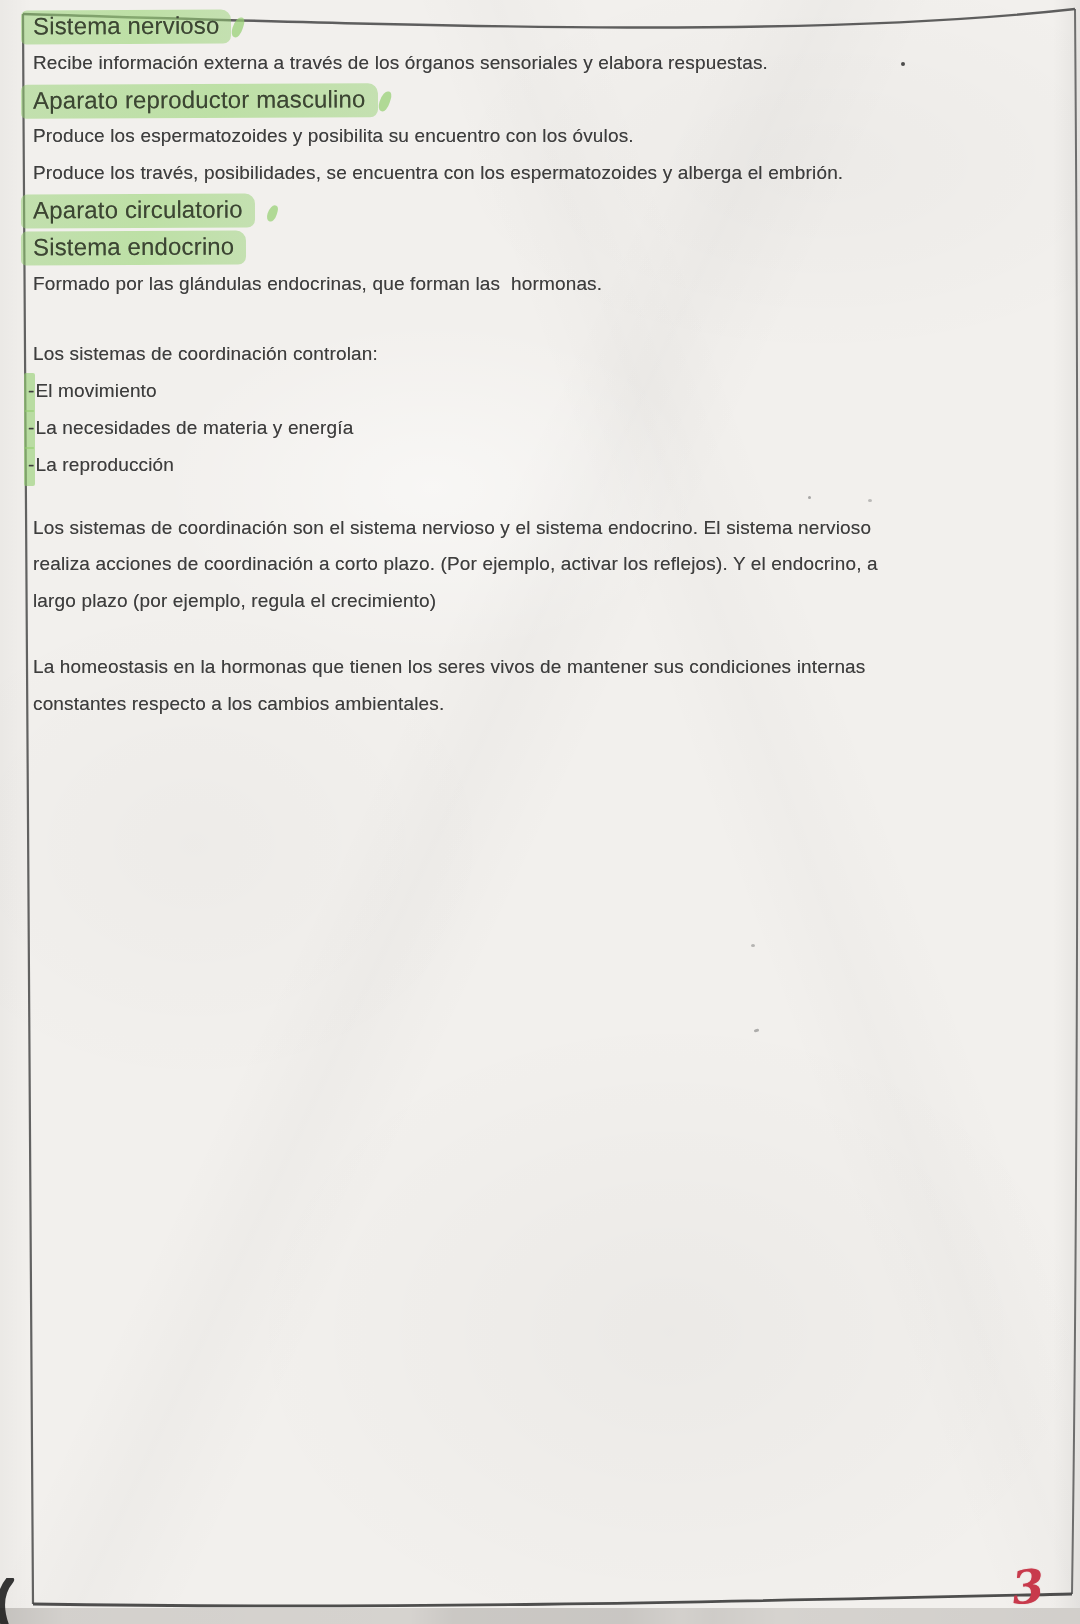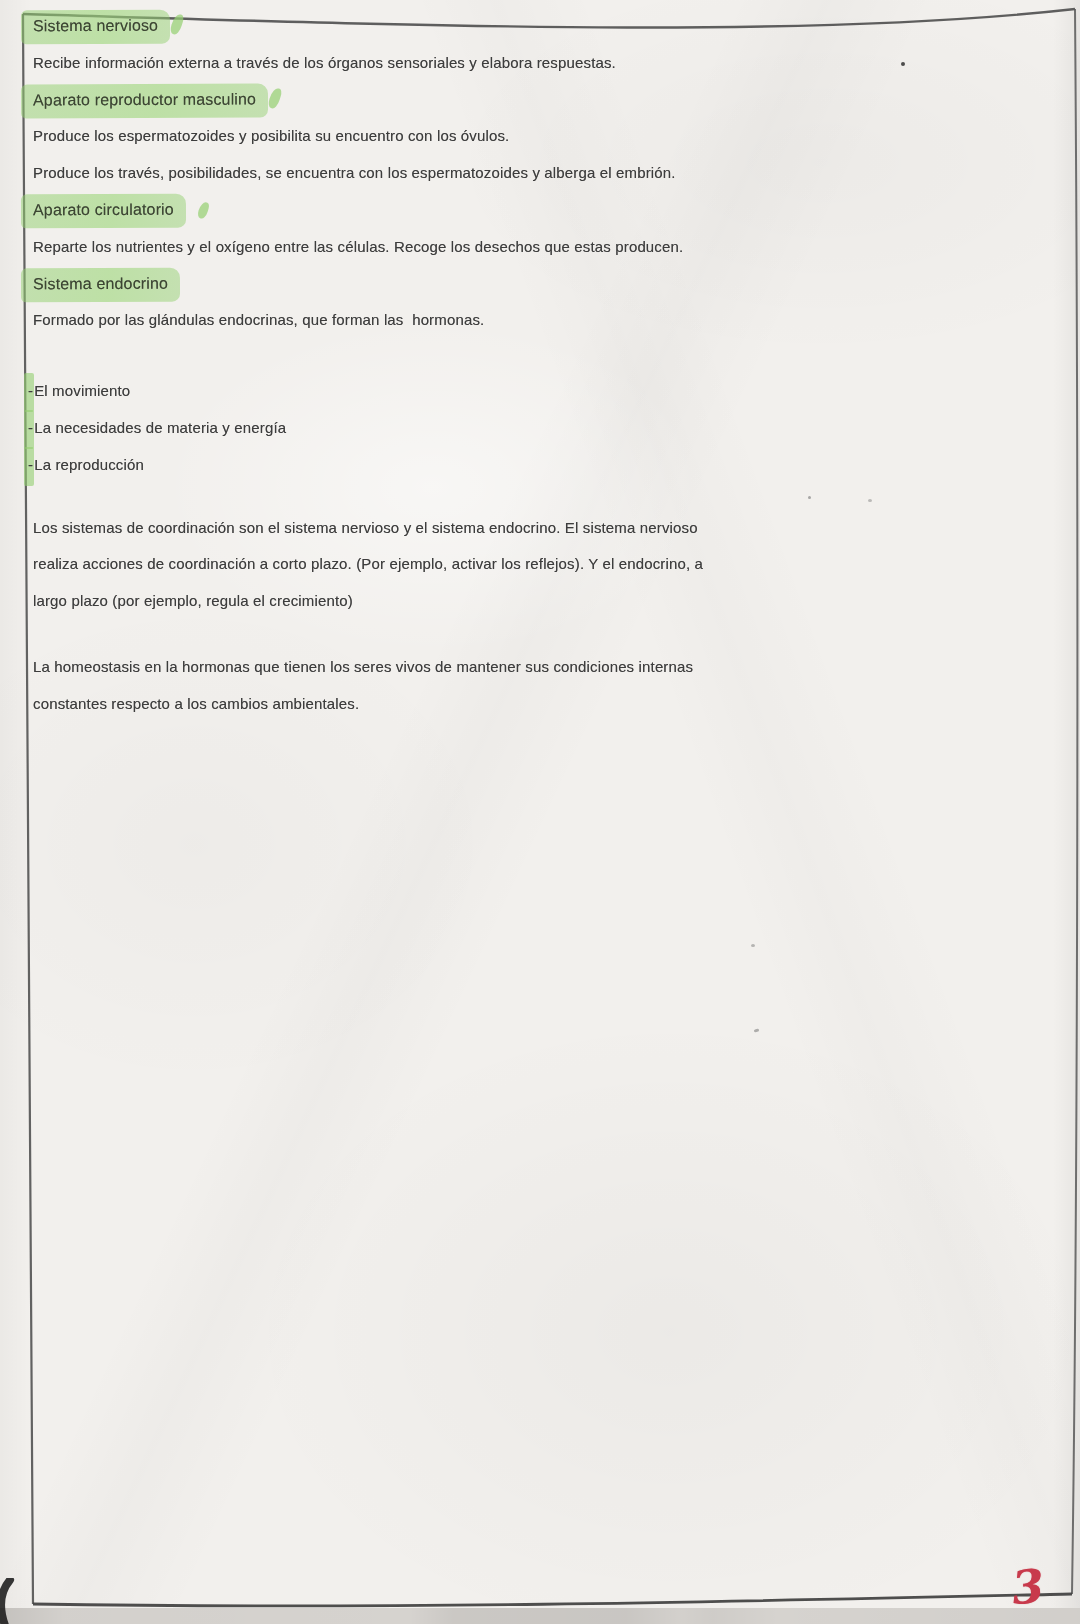--- a/index.html
+++ b/index.html
@@ -33,26 +33,26 @@
   }
   .content {
     position: absolute;
     left: 33px;
     top: 8px;
     width: 1020px;
   }
   .line {
     height: 36.8px;
     line-height: 36.8px;
-    font-size: 15px;
+    font-size: 19px;
     letter-spacing: 0.15px;
     white-space: pre;
     text-shadow: 0 0 0.6px rgba(70,70,70,0.55);
   }
-  .heading-line { font-size: 16px; }
+  .heading-line { font-size: 24px; }
   .hl {
     display: inline-block;
     color: #3c4632;
     background: linear-gradient(93deg, rgba(146,207,111,0.50), rgba(157,214,122,0.62) 55%, rgba(146,207,111,0.48));
     border-radius: 6px 10px 8px 5px;
     margin-left: -12px;
     padding: 1px 12px 3px 12px;
     line-height: 30px;
     transform: rotate(-0.25deg);
   }
@@ -134,27 +134,27 @@
 
     <div class="line heading-line"><span class="hl"><span>Sistema nervioso</span></span><span class="tail"></span></div>
     <div class="line">Recibe información externa a través de los órganos sensoriales y elabora respuestas.</div>
 
     <div class="line heading-line"><span class="hl"><span>Aparato reproductor masculino</span></span><span class="tail"></span></div>
     <div class="line">Produce los espermatozoides y posibilita su encuentro con los óvulos.</div>
 
     <div class="line">Produce los través, posibilidades, se encuentra con los espermatozoides y alberga el embrión.</div>
 
     <div class="line heading-line"><span class="hl"><span>Aparato circulatorio</span></span><span class="tail detached"></span></div>
-    <div class="line">Reparte los nutrientes y el oxígeno entre las células. Recoge los desechos que estas producen.</div>
 
     <div class="line heading-line"><span class="hl"><span>Sistema endocrino</span></span></div>
     <div class="line">Formado por las glándulas endocrinas, que forman las  hormonas.</div>
 
     <div class="spacer-a"></div>
 
+    <div class="line">Los sistemas de coordinación controlan:</div>
     <div class="line"><span class="dash-hl">-</span><span>El movimiento</span></div>
     <div class="line"><span class="dash-hl">-</span><span>La necesidades de materia y energía</span></div>
     <div class="line"><span class="dash-hl">-</span><span>La reproducción</span></div>
 
     <div class="spacer-b"></div>
 
     <div class="line">Los sistemas de coordinación son el sistema nervioso y el sistema endocrino. El sistema nervioso</div>
     <div class="line">realiza acciones de coordinación a corto plazo. (Por ejemplo, activar los reflejos). Y el endocrino, a</div>
     <div class="line">largo plazo (por ejemplo, regula el crecimiento)</div>
 

